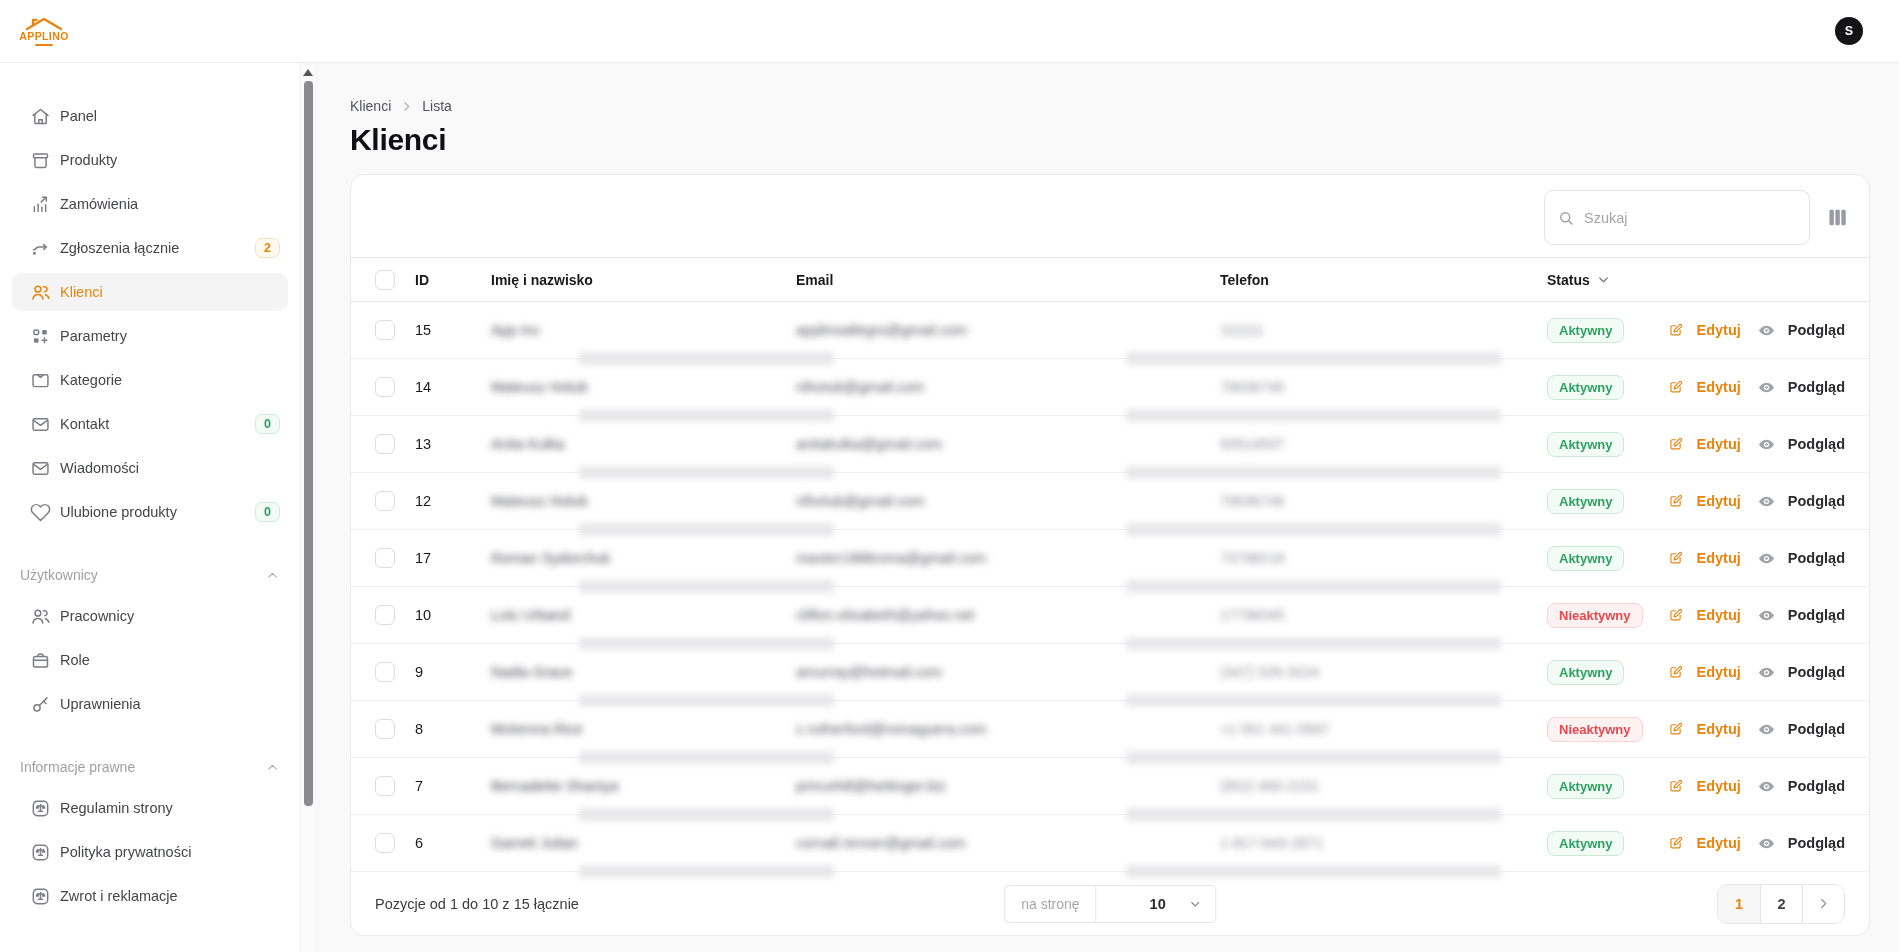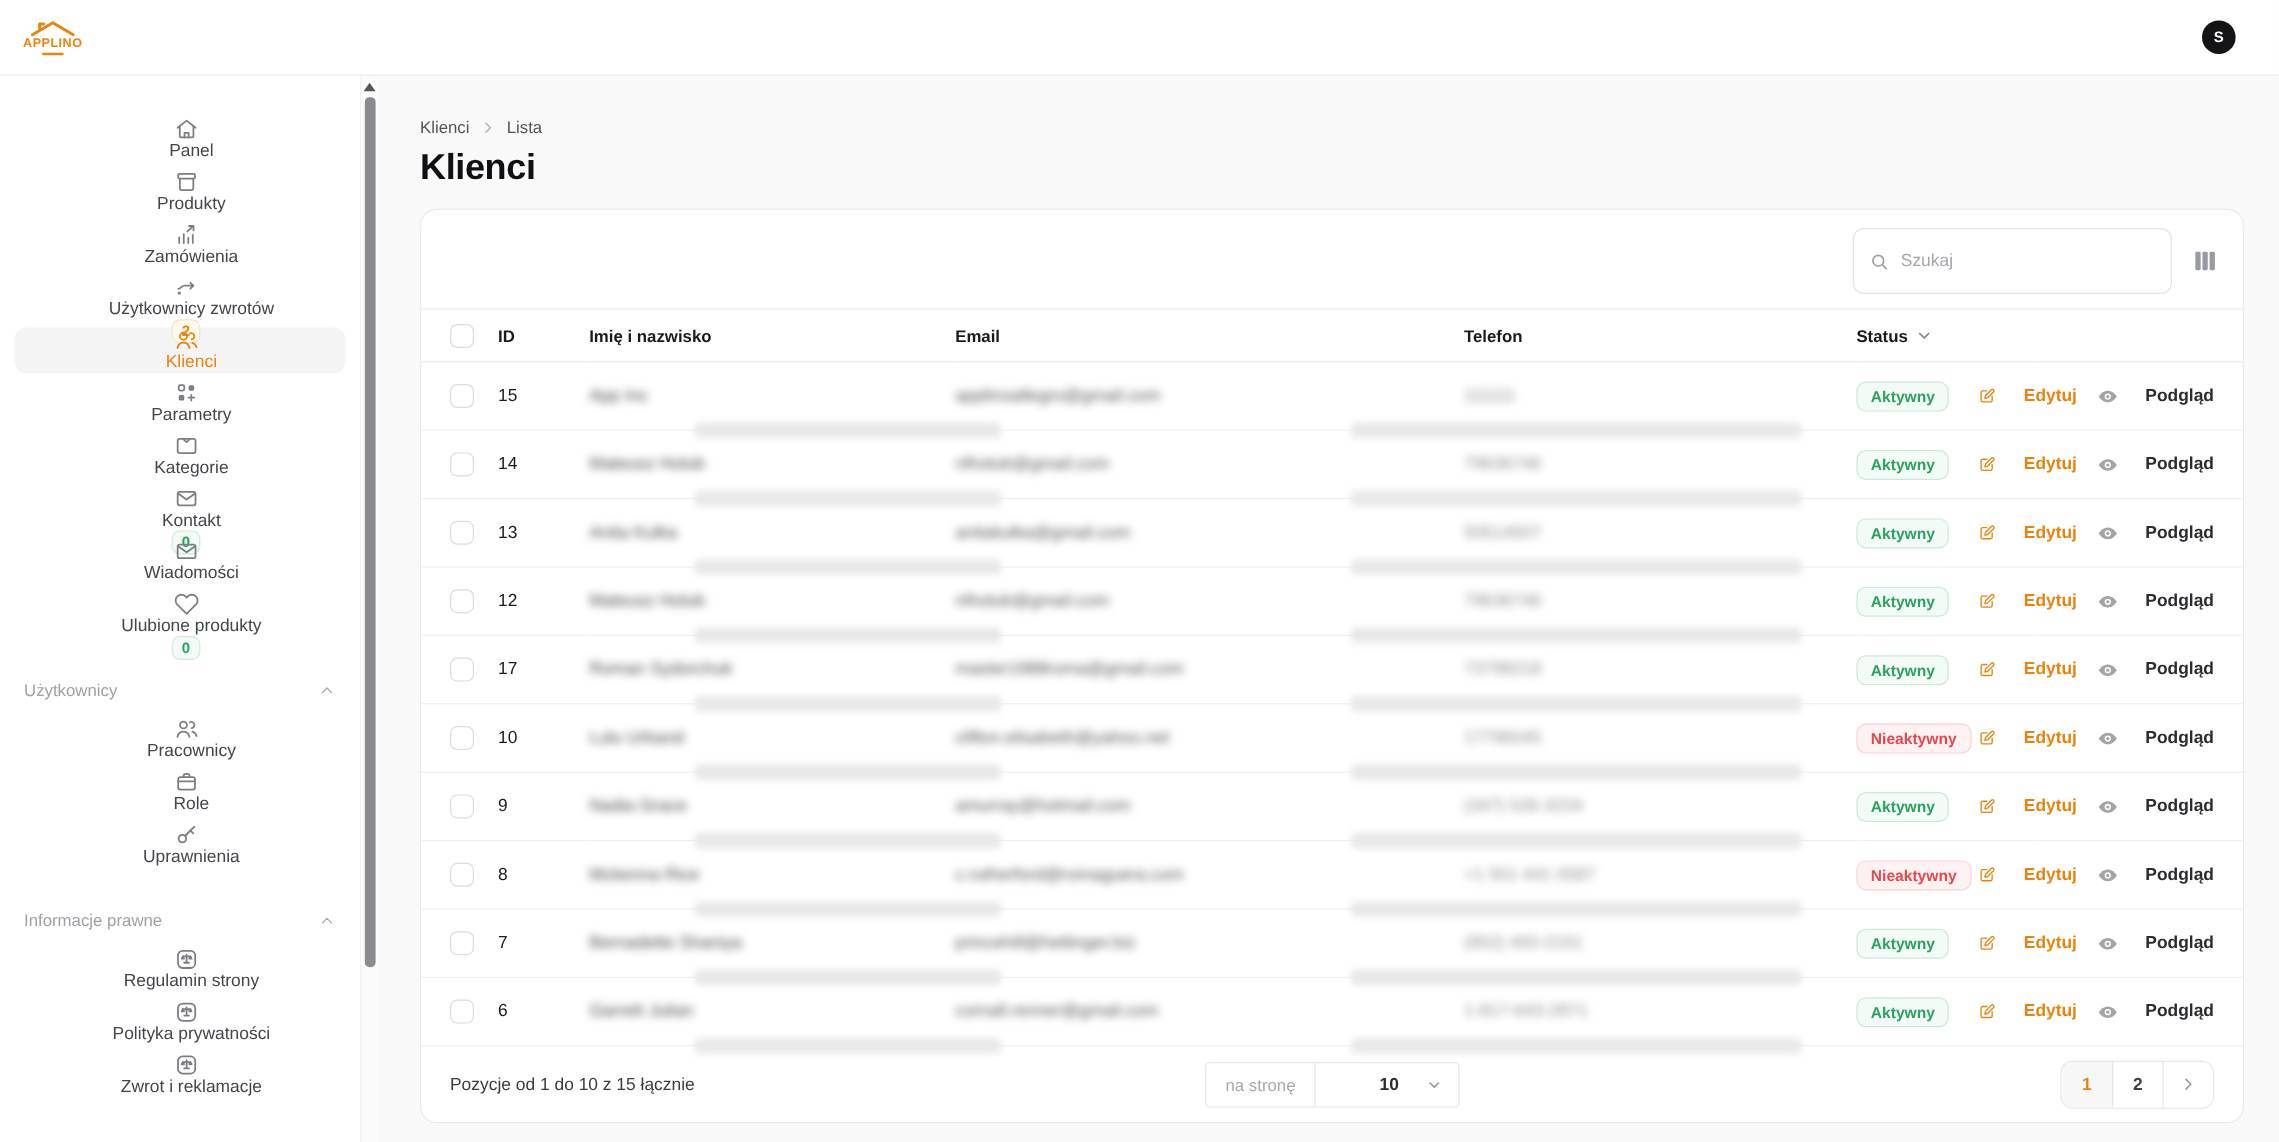--- a/index.html
+++ b/index.html
@@ -14,21 +14,21 @@
   .logo svg { display:block; }
   .logo-text { color:#e8830d; font-weight:800; font-size:10.5px; letter-spacing:.4px; margin-top:-1px; }
   .logo-underline { width:18px; height:2px; background:#e8830d; margin-top:2px; border-radius:1px; }
   .avatar { width:28px; height:28px; border-radius:50%; background:#141417; color:#fff;
     display:flex; align-items:center; justify-content:center; font-size:12.5px; font-weight:600; cursor:pointer; }
 
   
   .sidebar { position:fixed; top:63px; left:0; bottom:0; width:300px; background:#fff;
     padding:34px 12px 10px 12px; overflow:hidden; z-index:10; }
   .nav-item { display:flex; align-items:center; height:38px; margin-bottom:6px; border-radius:10px;
-    padding:0 8px 0 18px; cursor:pointer; color:#44454b;flex-direction:column; }
+    padding:0 8px 0 18px; cursor:pointer; color:#44454b; }
   .nav-item .ic { color:#7d7e85; flex:0 0 auto; }
   .nav-item .nav-label { font-size:14.5px; font-weight:500; margin-left:9px; flex:1 1 auto; }
   .nav-item.active { background:#f4f4f5; color:#e8830d; }
   .nav-item.active .ic { color:#e8830d; }
   .nav-badge { font-size:12.5px; font-weight:700; border-radius:7px; padding:2px 8px; border:1px solid; }
   .nav-badge.warning { color:#e8830d; background:#fff9ee; border-color:#f3e3c4; }
   .nav-badge.success { color:#2da160; background:#f2fbf5; border-color:#cdebd8; }
   .section-head { display:flex; align-items:center; justify-content:space-between;
     margin:36px 8px 14px 8px; color:#9fa0a6; font-size:14px; cursor:pointer; }
   .section-head .ic { color:#a6a7ad; }
@@ -76,21 +76,21 @@
   .phone-cell .redacted { color:#8d8e94; }
   .smudge { position:absolute; height:13px; background:#e8e8ea; filter:blur(3px); bottom:-7px;
     border-radius:3px; pointer-events:none; z-index:1; }
   .status-head { display:flex; align-items:center; gap:6px; }
   .status-head .ic { color:#7b7c82; cursor:pointer; }
   .status-pill { display:inline-block; font-size:13px; font-weight:700; padding:4px 11px; border-radius:8px; border:1px solid; }
   .status-pill.active { color:#2da160; background:#f2fbf5; border-color:#cbe9d5; }
   .status-pill.inactive { color:#e5484d; background:#fef1f2; border-color:#f8d3d6; }
   td.actions-cell { padding-right:24px; }
   .actions { display:flex; align-items:center; justify-content:flex-end; gap:16px; }
-  .action-btn { display:flex; align-items:center; gap:22px; font-size:14.5px; font-weight:600; cursor:pointer; white-space:nowrap; }
+  .action-btn { display:flex; align-items:center; gap:12px; font-size:14.5px; font-weight:600; cursor:pointer; white-space:nowrap; }
   .action-btn.edit { color:#e8830d; }
   .action-btn.preview { color:#2b2b30;text-align:right; }
   .action-btn.preview .ic { color:#a3a4aa; }
 
   
   .table-footer { position:relative; display:flex; align-items:center; justify-content:space-between;
     height:63px; padding:0 24px; }
   .summary { font-size:14.5px; font-weight:500; color:#3a3b40; }
   .per-page { position:absolute; left:50%; transform:translateX(-50%); display:flex; 
     height:38px; border:1px solid #e6e6e9; border-radius:4px; background:#fff; overflow:hidden; cursor:pointer;gap:40px; }
@@ -149,21 +149,21 @@
           <path d="M17.9 20v-7.8"></path>
         </svg>
         <span class="nav-label">Zamówienia</span>
       </div>
       <div class="nav-item">
         <svg class="ic" width="21" height="21" viewBox="0 0 24 24" fill="none" stroke="currentColor" stroke-width="1.7" stroke-linecap="round" stroke-linejoin="round">
           <path d="M4 13.4c2.7 0 3.3-3 5.7-3h8.7"></path>
           <path d="m15.6 7.6 2.8 2.8-2.8 2.8"></path>
           <circle cx="5" cy="17.4" r="1.6" fill="currentColor" stroke="none"></circle>
         </svg>
-        <span class="nav-label">Użytkownicy zwrotów</span>
+        <span class="nav-label">Zgłoszenia łącznie</span>
         <span class="nav-badge warning">2</span>
       </div>
       <div class="nav-item active">
         <svg class="ic" width="21" height="21" viewBox="0 0 24 24" fill="none" stroke="currentColor" stroke-width="1.7" stroke-linecap="round" stroke-linejoin="round">
           <circle cx="9" cy="8.2" r="3.3"></circle>
           <path d="M3.3 19.4c.7-3.2 2.9-5 5.7-5s5 1.8 5.7 5"></path>
           <path d="M15.3 5.6a2.9 2.9 0 1 1 1.5 5.5"></path>
           <path d="M17.5 14.6c2.1.5 3.4 1.9 3.9 4.1"></path>
         </svg>
         <span class="nav-label">Klienci</span>

